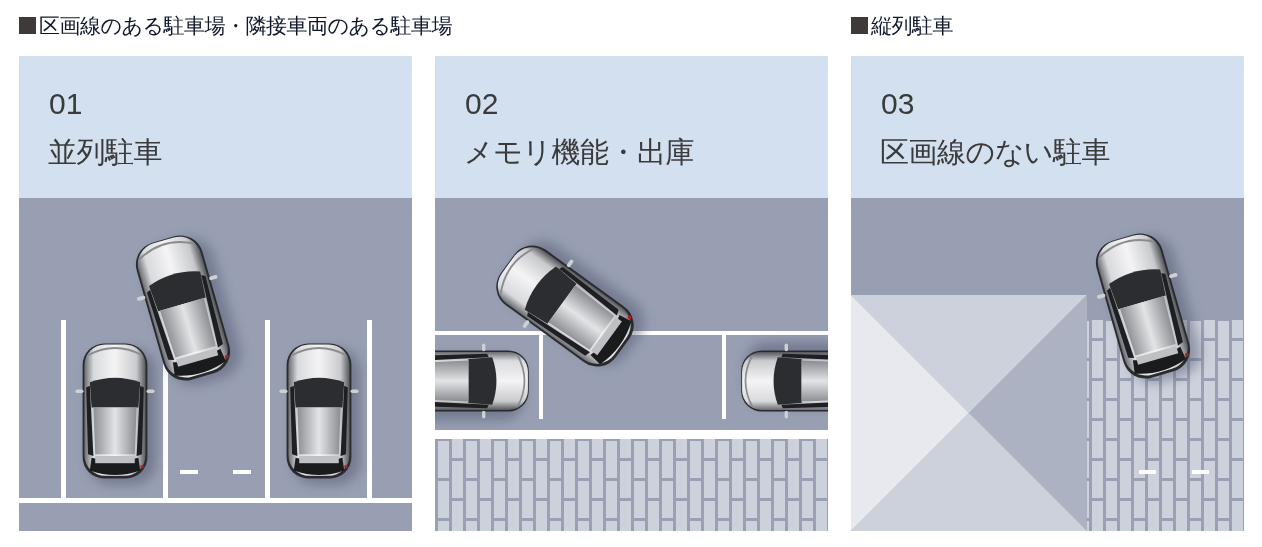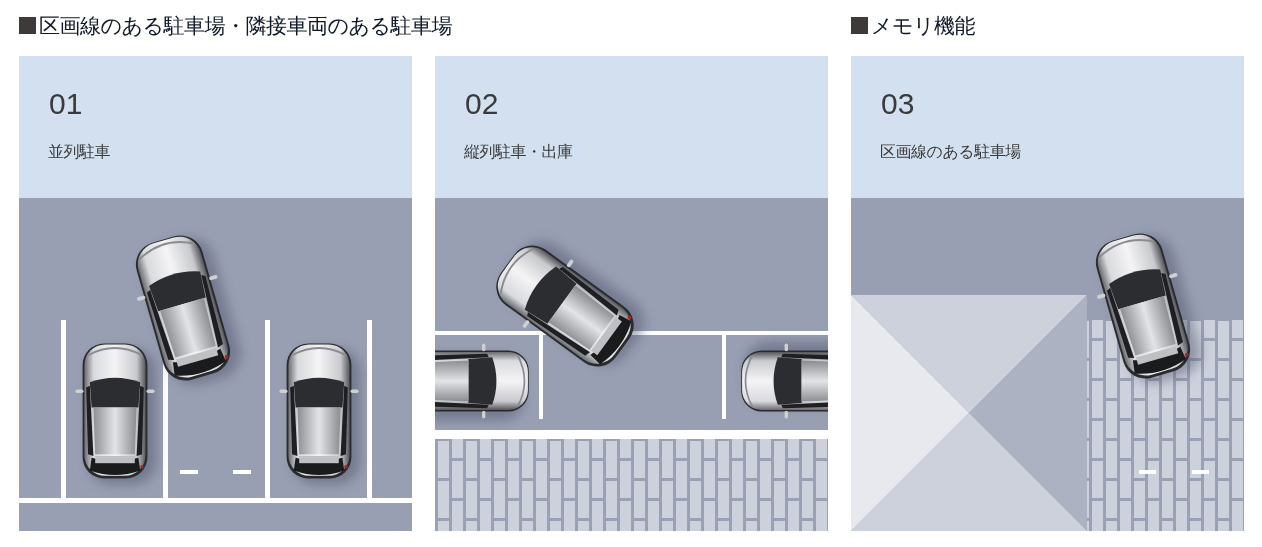--- a/index.html
+++ b/index.html
@@ -19,37 +19,37 @@
     .panel { position: absolute; top: 56px; width: 393px; height: 475px; }
     .panel-head {
       position: absolute; left: 0; top: 0; width: 100%; height: 170px;
       background: #d3e0f0;
     }
     .panel-num {
       position: absolute; left: 30px; top: 30px; font-size: 30px; line-height: 36px;
       color: #3a3a3a; font-family: "Liberation Sans", "DejaVu Sans", sans-serif;
     }
     .panel-label {
-      position: absolute; left: 29px; top: 80px; font-size: 16px; line-height: 32px;
+      position: absolute; left: 29px; top: 80px; font-size: 29px; line-height: 32px;
       color: #3a3a3a; white-space: nowrap; letter-spacing: -0.5px;
     }
     .panel-img {
       position: absolute; left: 0; top: 142px; width: 100%; height: 333px;
       overflow: hidden; background: #989fb2;
     }
     .panel-img svg { display: block; }
   </style>
 </head>
 <body>
 
 <div class="section-title" style="left:19px;">
   <span class="sq"></span><span>区画線のある駐車場・隣接車両のある駐車場</span>
 </div>
 <div class="section-title" style="left:851px;">
-  <span class="sq"></span><span>メモリ機能</span>
+  <span class="sq"></span><span>縦列駐車</span>
 </div>
 
 <svg width="0" height="0" style="position:absolute">
   <defs>
     <linearGradient id="bodyG" x1="0" y1="0" x2="1" y2="0">
       <stop offset="0" stop-color="#6b6d72"></stop>
       <stop offset="0.15" stop-color="#d9dadd"></stop>
       <stop offset="0.5" stop-color="#f4f4f5"></stop>
       <stop offset="0.85" stop-color="#c9cacd"></stop>
       <stop offset="1" stop-color="#55575c"></stop>
@@ -109,40 +109,40 @@
       <use href="#car" transform="translate(300,213) scale(0.9)"></use>
 
       <use href="#car" transform="translate(164,110) rotate(-16) scale(0.95)"></use>
     </svg>
   </div>
 </div>
 
 <div class="panel" style="left:435px;text-align:right;">
   <div class="panel-head">
     <div class="panel-num">02</div>
-    <div class="panel-label">縦列駐車・出庫</div>
+    <div class="panel-label">メモリ機能・出庫</div>
   </div>
   <div class="panel-img" style="background:#fff;">
     <svg width="393" height="333" viewBox="0 0 393 333">
       <rect width="393" height="232" fill="#989fb2"></rect>
       <rect x="0" y="241" width="393" height="92" fill="url(#paving)"></rect>
       <rect x="0" y="133" width="393" height="4" fill="#fff"></rect>
       <rect x="104" y="135" width="4" height="86" fill="#fff"></rect>
       <rect x="287" y="135" width="4" height="86" fill="#fff"></rect>
       <use href="#car" transform="translate(30,183) rotate(90) scale(0.85)"></use>
       <use href="#car" transform="translate(370,183) rotate(-90) scale(0.85)"></use>
       <use href="#car" transform="translate(130,108) rotate(-54) scale(0.95)"></use>
     </svg>
   </div>
 </div>
 
 <div class="panel" style="left:851px;">
   <div class="panel-head">
     <div class="panel-num">03</div>
-    <div class="panel-label">区画線のある駐車場</div>
+    <div class="panel-label">区画線のない駐車</div>
   </div>
   <div class="panel-img">
     <svg width="393" height="333" viewBox="0 0 393 333">
       <rect width="393" height="333" fill="#989fb2"></rect>
 
       <polygon points="0,97 236,97 118,215" fill="#cdd1dc"></polygon>
       <polygon points="0,97 118,215 0,333" fill="#e8e9ee"></polygon>
       <polygon points="236,97 236,333 118,215" fill="#adb2c2"></polygon>
       <polygon points="0,333 236,333 118,215" fill="#cdd1dc"></polygon>
 

